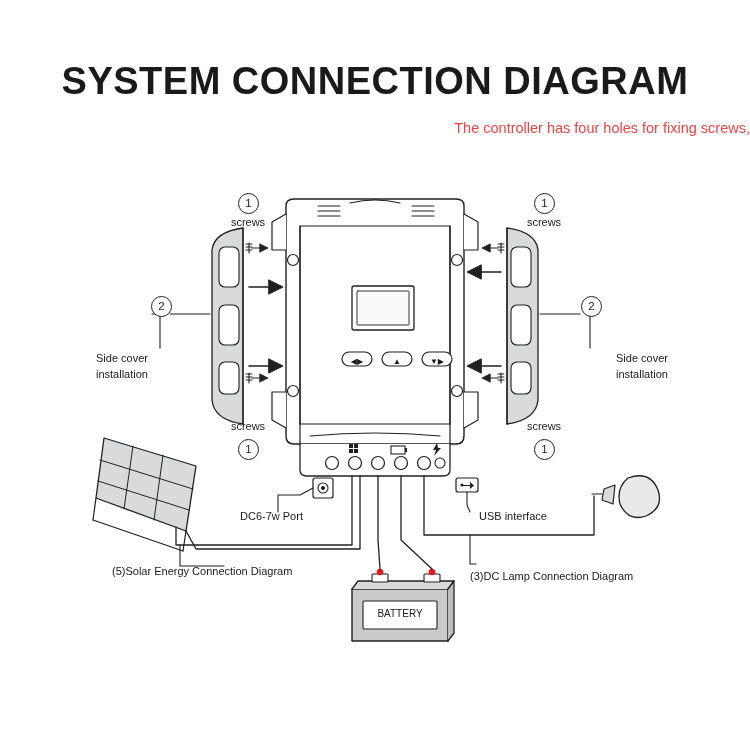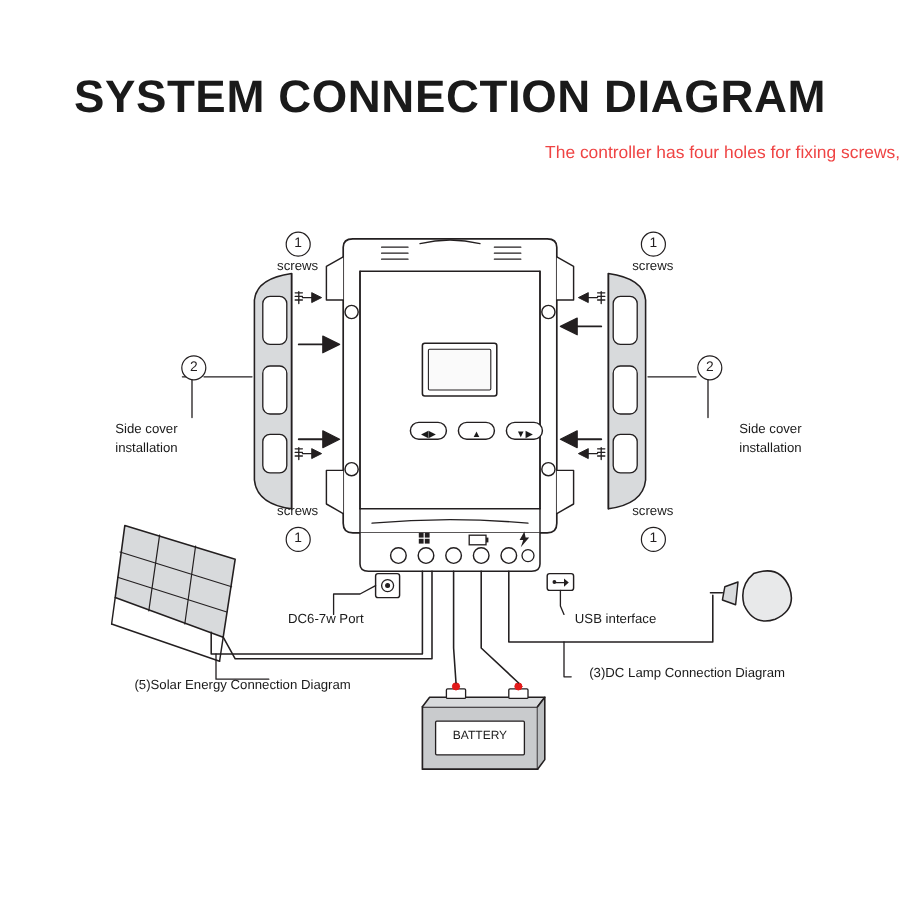--- a/index.html
+++ b/index.html
@@ -291,17 +291,17 @@
 
   <div class="lbl" style="left:616px; top:350px;">
     <div>Side cover</div>
     <div>installation</div>
   </div>
 
   <div class="lbl" style="left:240px; top:508px;">DC6-7w Port</div>
   <div class="lbl" style="left:459px; top:508px;margin-left:20px;">USB interface</div>
 
   <div class="lbl" style="left:112px; top:563px;">(5)Solar Energy Connection Diagram</div>
-  <div class="lbl" style="left:470px; top:553px;margin-left:21px;">(3)DC Lamp Connection Diagram</div>
+  <div class="lbl" style="left:470px; top:568px;">(3)DC Lamp Connection Diagram</div>
 
   <div class="battery-text">BATTERY</div>
 
 </div>
 
 </body></html>

